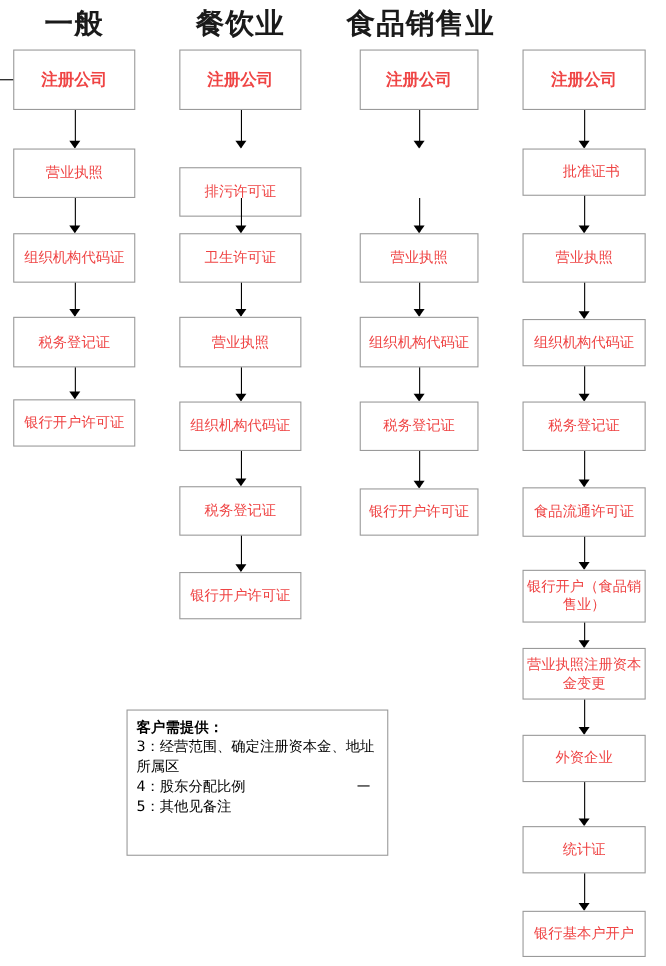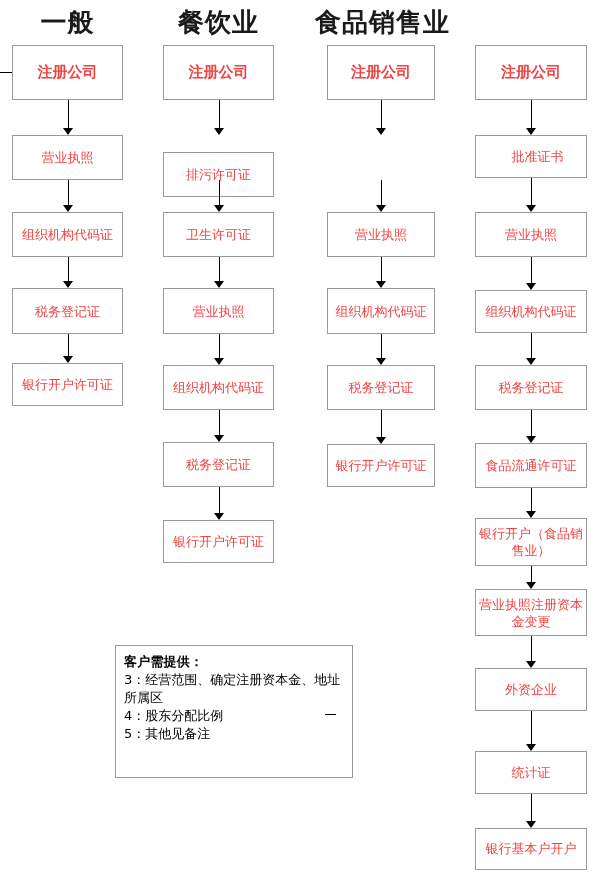--- a/index.html
+++ b/index.html
@@ -230,21 +230,21 @@
     <div class="node" style="left: 475px; top: 668px; width: 112px; height: 43px;">
       <span class="node-label">外资企业</span>
     </div>
     <div class="connector" style="left: 531px; top: 711px; height: 39px;"></div>
     <div class="arrowhead" style="left: 526px; top: 744px;"></div>
     <div class="node" style="left: 475px; top: 751px; width: 112px; height: 43px;">
       <span class="node-label">统计证</span>
     </div>
     <div class="connector" style="left: 531px; top: 794px; height: 33px;"></div>
     <div class="arrowhead" style="left: 526px; top: 821px;"></div>
-    <div class="node" style="left: 475px; top: 828px; width: 112px; height: 42px; font-family: Liberation Mono, monospace;">
+    <div class="node" style="left: 475px; top: 828px; width: 112px; height: 42px;">
       <span class="node-label">银行基本户开户</span>
     </div>
     <div class="stub" style="left: 0px; top: 72px; width: 12px;"></div>
     <div class="notebox" style="left: 87px; top: 645px; width: 238px; height: 133px; margin-left: 28px;">
       <div class="note-title">客户需提供：</div>
       <div class="note-line">3：经营范围、确定注册资本金、地址所属区</div>
       <div class="note-line">4：股东分配比例</div>
       <div class="note-line">5：其他见备注</div>
     </div>
     <div class="stub" style="left: 325px; top: 714px; width: 11px;"></div>

